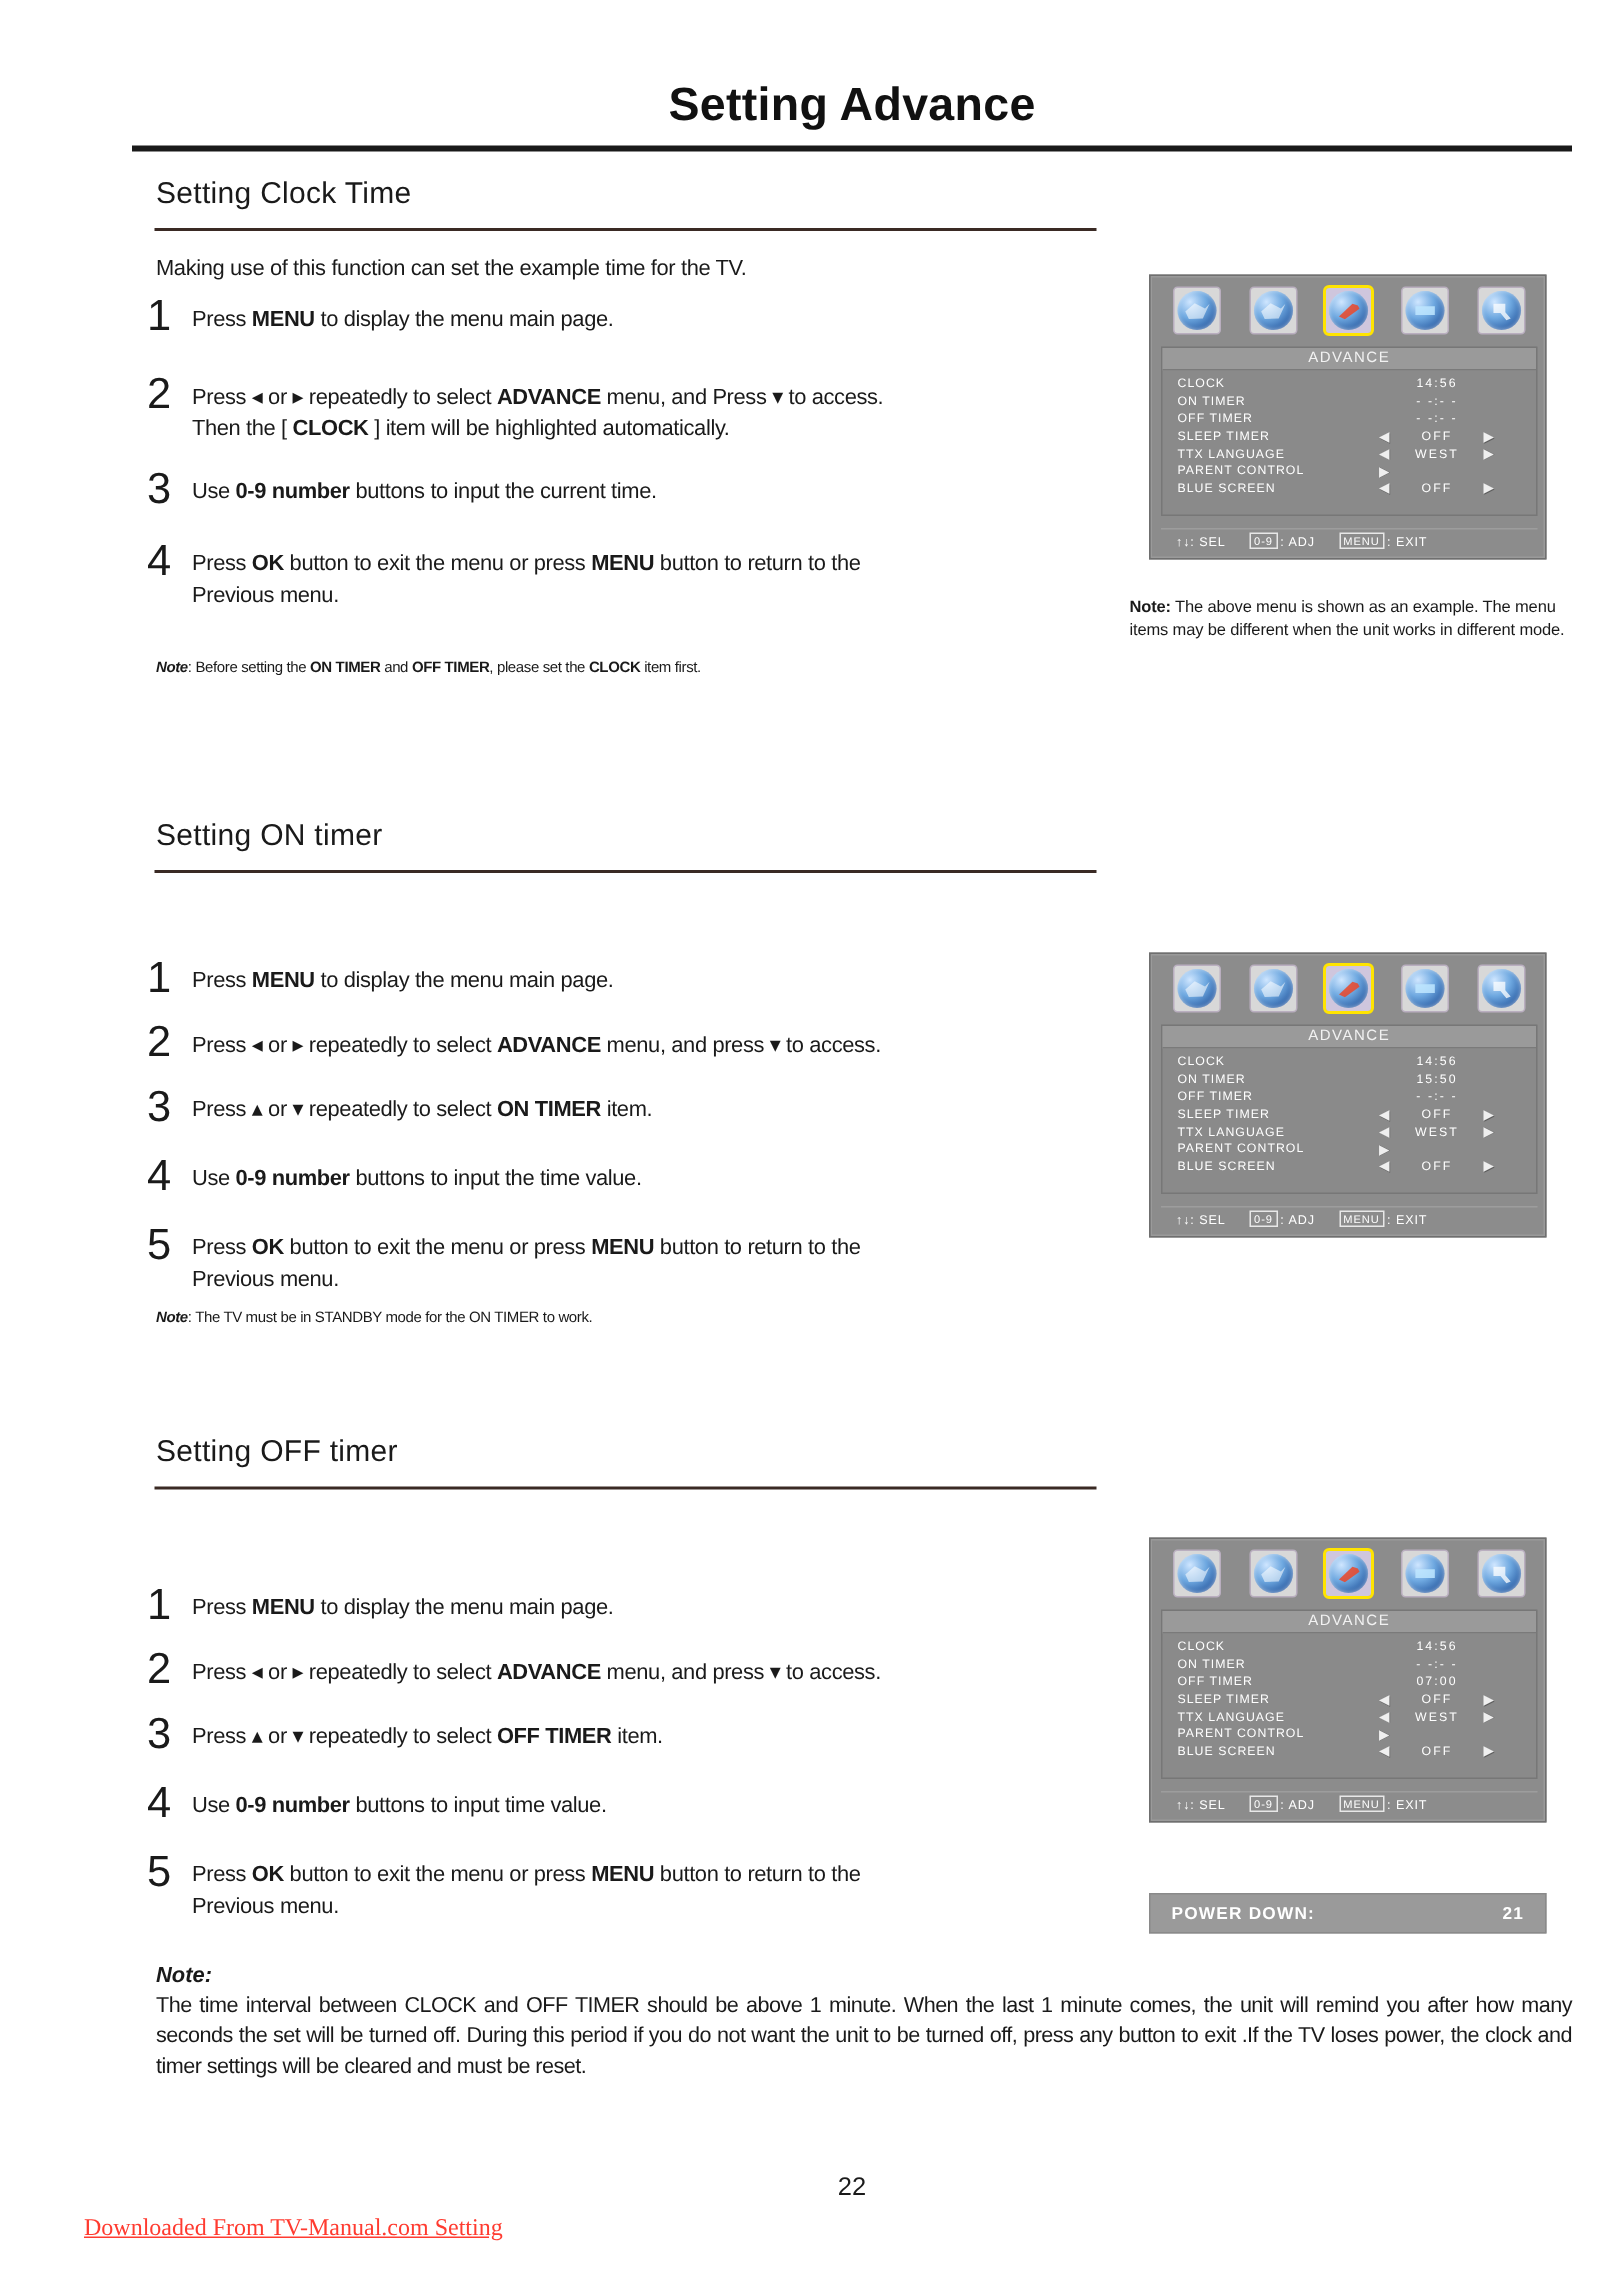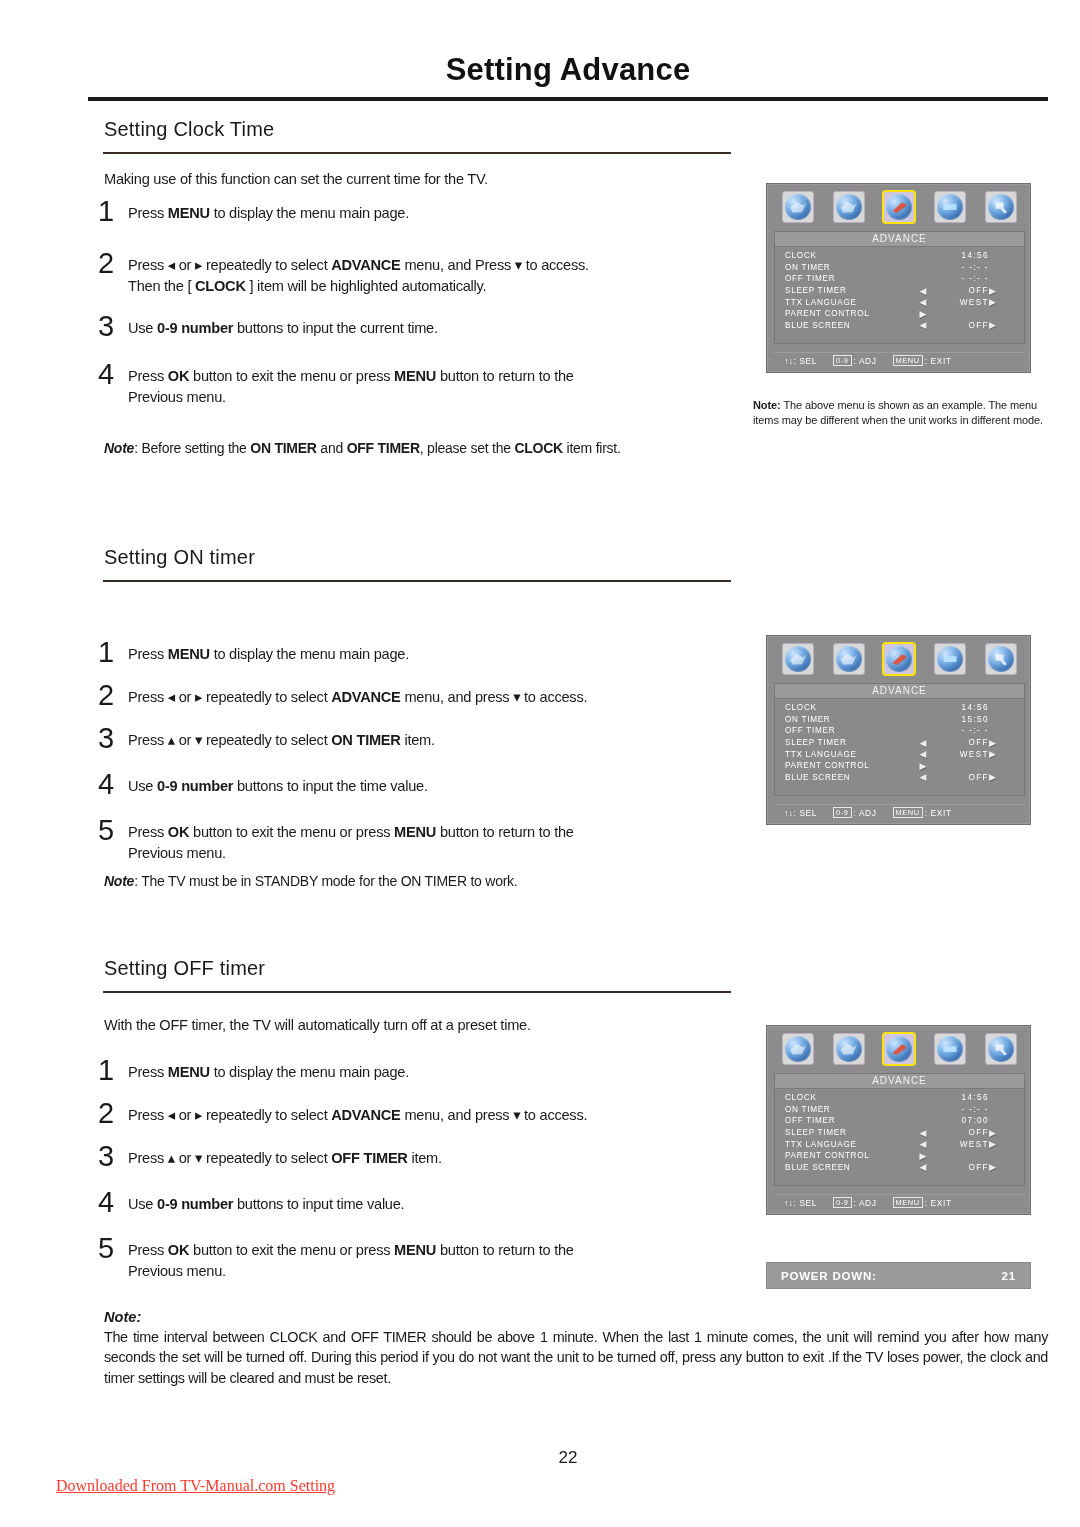--- a/index.html
+++ b/index.html
@@ -76,21 +76,21 @@
     line-height: 1.45;
     color: #1a1a1a;
     letter-spacing: -0.25px;
     padding-top: 3px;
   }
   .step-text b { font-weight: bold; }
 
   .note-line {
     position: absolute;
     left: 76px;
-    font-size: 14px;
+    font-size: 10px;
     letter-spacing: -0.25px;
     color: #1a1a1a;
   }
   .note-line i { font-weight: bold; font-style: italic; }
   .note-line b { font-weight: bold; }
 
   
   .osd {
     position: absolute;
     width: 265px;
@@ -173,21 +173,21 @@
     grid-template-columns: 118px 24px 62px 26px;
     align-items: center;
     height: 11.6px;
     padding-left: 10px;
     font-size: 8.2px;
     color: #ffffff;
     letter-spacing: 0.7px;
   }
   .osd-row .label { white-space: nowrap; }
   .osd-row .val {
-    text-align: right;
+    text-align: center;
     letter-spacing: 1.4px;
     white-space: nowrap;
   }
   .osd-row .arr {
     font-size: 9px;
     color: #efefef;
     text-align: center;
     text-shadow: 0.5px 0.5px 0 #5d5d5d;
   }
   .osd-row .arr.left  { text-align: right; }
@@ -279,21 +279,21 @@
 </head>
 <body>
 
 <div class="page">
 
   <div class="doc-title">Setting Advance</div>
   <div class="title-rule"></div>
 
   <div class="section-heading" style="top:118px; left:76px;">Setting Clock Time</div>
   <div class="section-rule" style="top:152px;"></div>
-  <div class="intro" style="top:171px;">Making use of this function can set the current time for the TV.</div>
+  <div class="intro" style="top:171px;">Making use of this function can set the example time for the TV.</div>
   <div class="steps" id="steps-0" style="top:200px;">
       <div class="step" style="position: absolute; top: 0px;">
         <div class="step-num">1</div>
         <div class="step-text">Press  <b>MENU</b> to display the menu main page.</div>
       </div>
       <div class="step" style="position: absolute; top: 52px;">
         <div class="step-num">2</div>
         <div class="step-text">Press ◂ or ▸ repeatedly to select <b>ADVANCE</b> menu, and Press ▾ to access.<br>Then the [ <b>CLOCK</b> ] item will be highlighted automatically.</div>
       </div>
       <div class="step" style="position: absolute; top: 115px;">
@@ -495,21 +495,20 @@
         </span>
         <span class="grp">
           <span class="key">MENU</span>
           <span>: EXIT</span>
         </span>
       </div>
     </div>
 
   <div class="section-heading" style="top:957px; left:76px;">Setting OFF timer</div>
   <div class="section-rule" style="top:991px;"></div>
-  <div class="intro" style="top:1017px;">With the OFF timer, the TV will automatically turn off at a preset time.</div>
   <div class="steps" id="steps-2" style="top:1059px;">
       <div class="step" style="position: absolute; top: 0px;">
         <div class="step-num">1</div>
         <div class="step-text">Press  <b>MENU</b> to display the menu main page.</div>
       </div>
       <div class="step" style="position: absolute; top: 43px;">
         <div class="step-num">2</div>
         <div class="step-text">Press ◂ or ▸ repeatedly to select <b>ADVANCE</b> menu, and press ▾ to access.</div>
       </div>
       <div class="step" style="position: absolute; top: 86px;">

